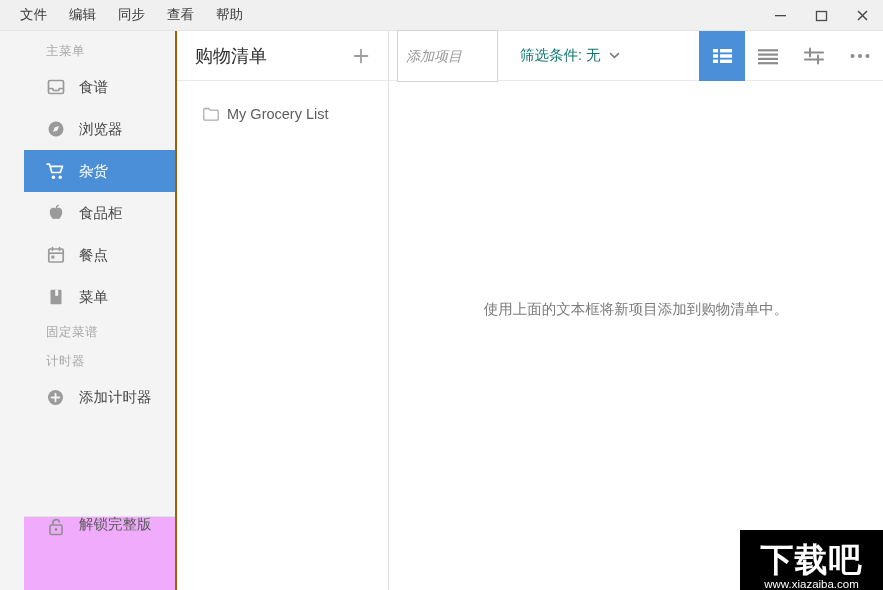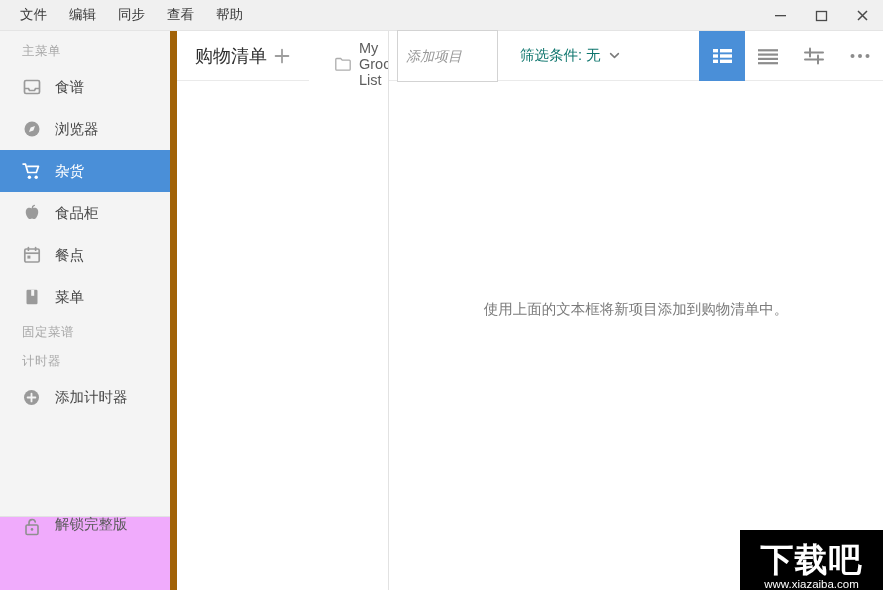--- a/index.html
+++ b/index.html
@@ -32,22 +32,22 @@
   }
   .winbtn svg { display: block; }
 
   
   .body { flex: 1; display: flex; min-height: 0; }
 
   
   .sidebar {
     width: 177px; min-width: 177px;
     background: #f4f4f4;
-    border-right: 7px solid #a16207;
-    display: flex; flex-direction: column;
+    border-right: 2px solid #a16207;
+    display: flex; flex-direction: column; padding-left: 24px;
   }
   .sb-scroll { flex: 1; overflow: hidden; padding-top: 6px; }
   .sb-section {
     font-size: 12.5px; color: #a8a8a8;
     padding: 6px 0 6px 22px; letter-spacing: .5px;
   }
   .sb-item {
     height: 42px; display: flex; align-items: center;
     padding-left: 22px; gap: 14px;
     font-size: 14.5px; color: #474747;
@@ -67,21 +67,21 @@
     font-size: 14.5px; color: #5a5a5a;
     cursor: default;
   }
   .sb-footer .sb-ico { color: #8f8f8f; }
 
   
   .listpane {
     width: 212px; min-width: 212px;
     background: #ffffff;
     border-right: 1px solid #e2e2e2;
-    display: flex; flex-direction: row;
+    display: flex; flex-direction: column;
   }
   .lp-head {
     height: 50px; min-height: 50px;
     display: flex; align-items: center;
     padding: 0 12px 0 18px;
     border-bottom: 1px solid #eaeaea;
   }
   .lp-title { font-size: 18px; color: #2f2f2f; flex: 1; line-height: 1; }
   .lp-add {
     width: 30px; height: 30px; display: flex; align-items: center; justify-content: center;

